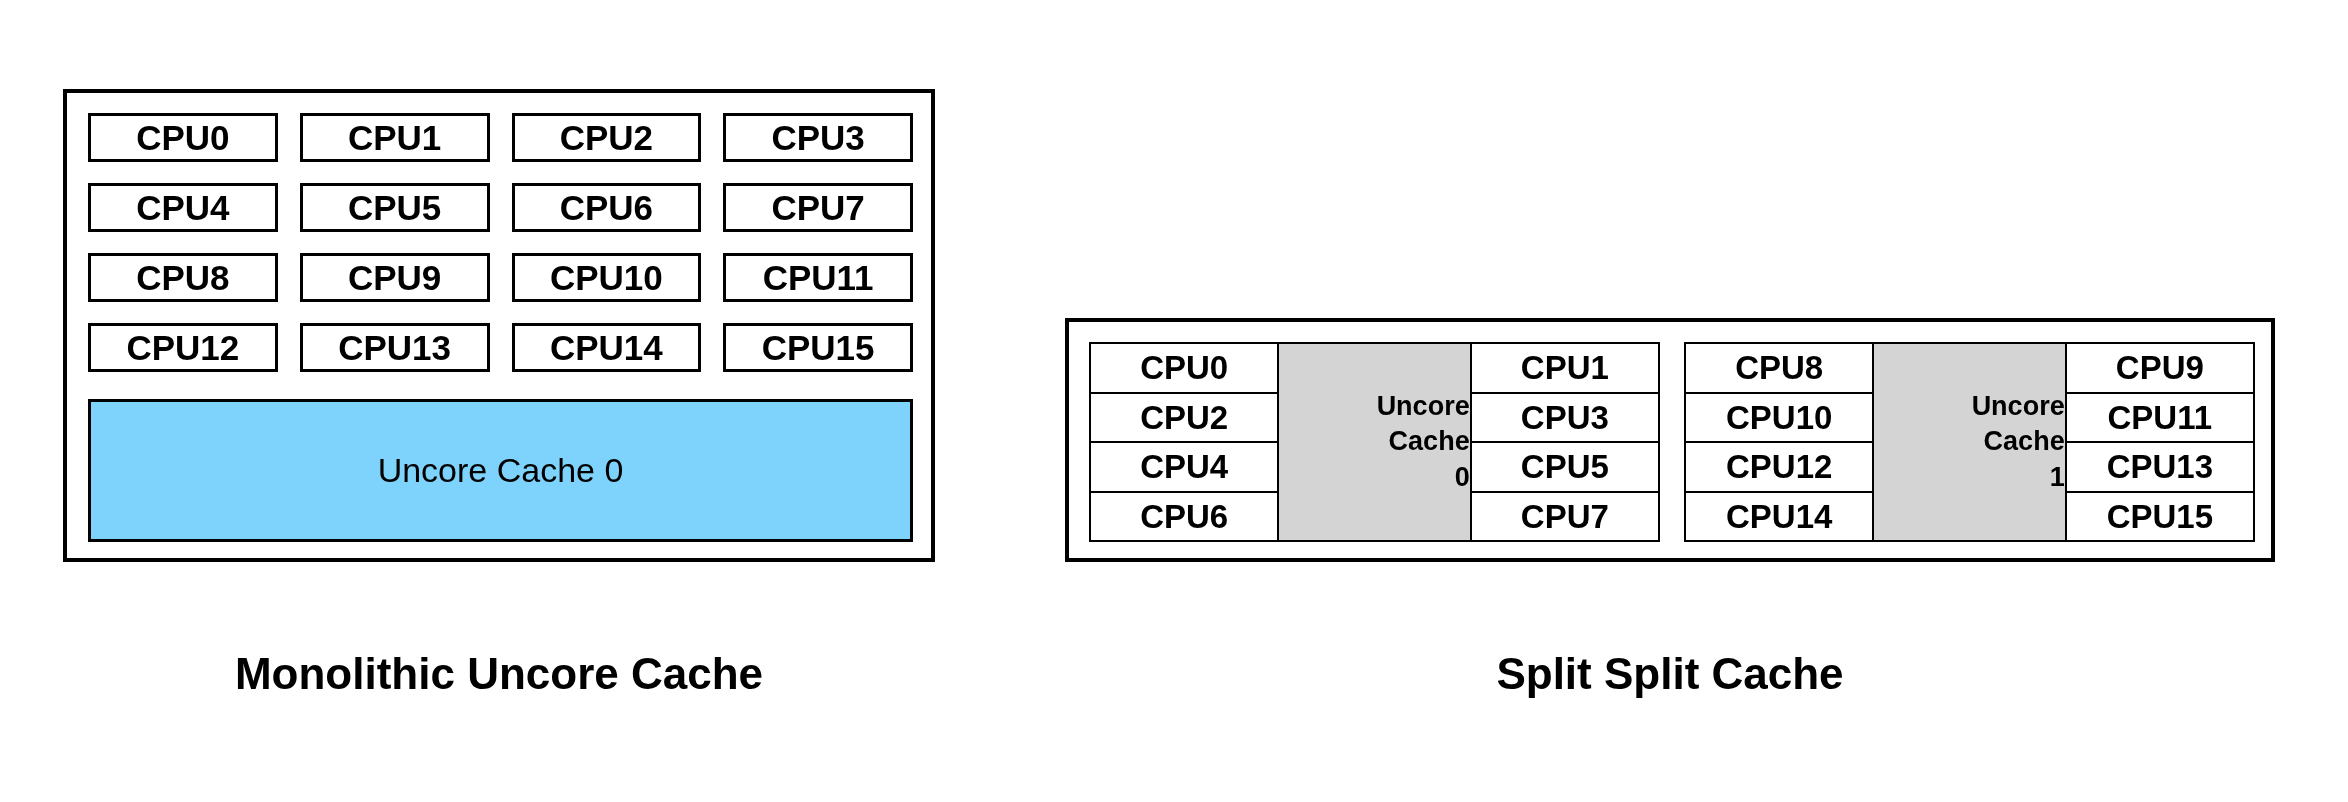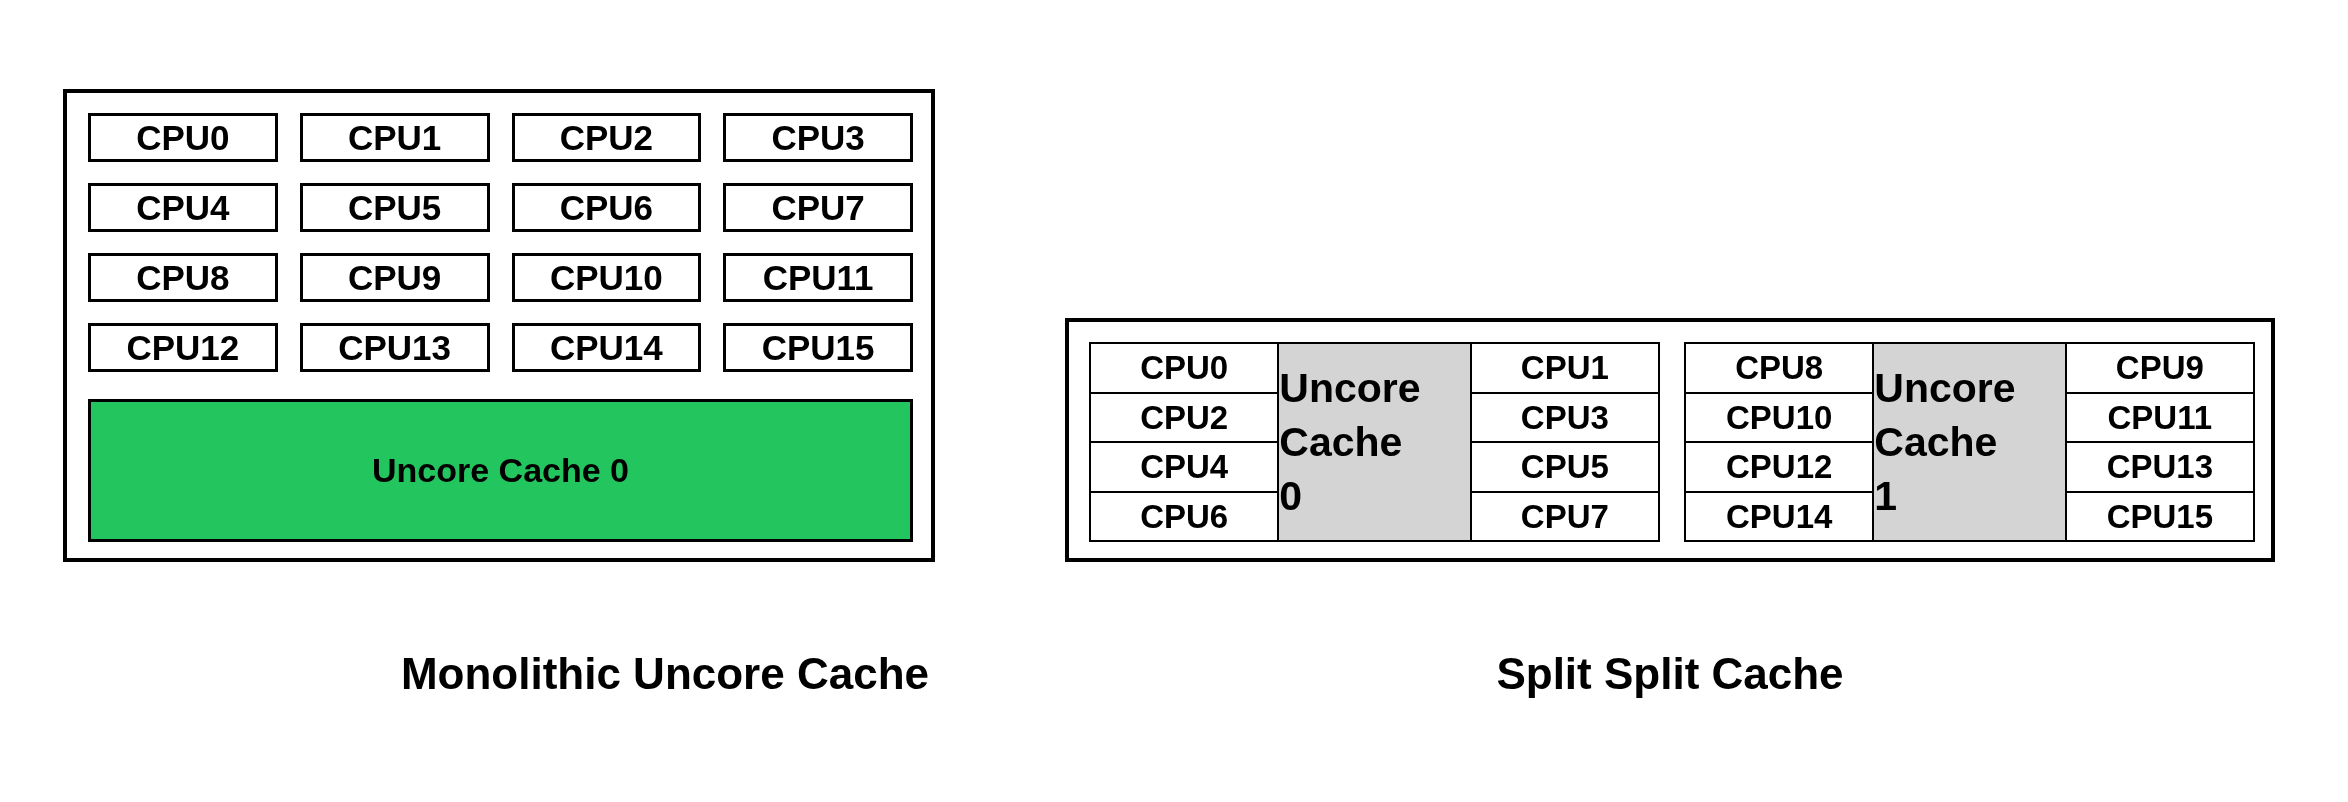--- a/index.html
+++ b/index.html
@@ -45,26 +45,26 @@
     justify-content: center;
     font-size: 35px;
     font-weight: bold;
     line-height: 1;
   }
   .mono-cache {
     margin-top: 27px;
     height: 143px;
     border: 3px solid #000000;
     box-sizing: border-box;
-    background: #22c55e;
+    background: #7dd3fc;
     display: flex;
     align-items: center;
     justify-content: center;
     font-size: 34px;
-    font-weight: bold;
+    font-weight: normal;
   }
 
   
   .split-outer {
     position: absolute;
     left: 1065px;
     top: 318px;
     width: 1210px;
     height: 244px;
     border: 4px solid #000000;
@@ -101,42 +101,41 @@
   }
   .split-cache {
     flex: 1;
     border: 2px solid #000000;
     box-sizing: border-box;
     margin-left: -2px;
     margin-right: -2px;
     background: #d4d4d4;
     display: flex;
     flex-direction: column;
-    align-items: flex-start;
-    justify-content: center;
-    font-size: 41px;
+    align-items: flex-end;
+    justify-content: center;
+    font-size: 27px;
     font-weight: bold;
     line-height: 1.32;
     text-align: center;
     z-index: 1;
   }
 
   
   .caption {
     position: absolute;
     text-align: center;
     font-size: 44px;
     font-weight: bold;
     line-height: 1;
   }
   .caption-mono {
-    left: 57px;
+    left: 63px;
     top: 652px;
     width: 872px;
-    text-align: right;
   }
   .caption-split {
     left: 1065px;
     top: 652px;
     width: 1210px;
   }
 </style>
 </head>
 <body>
 

